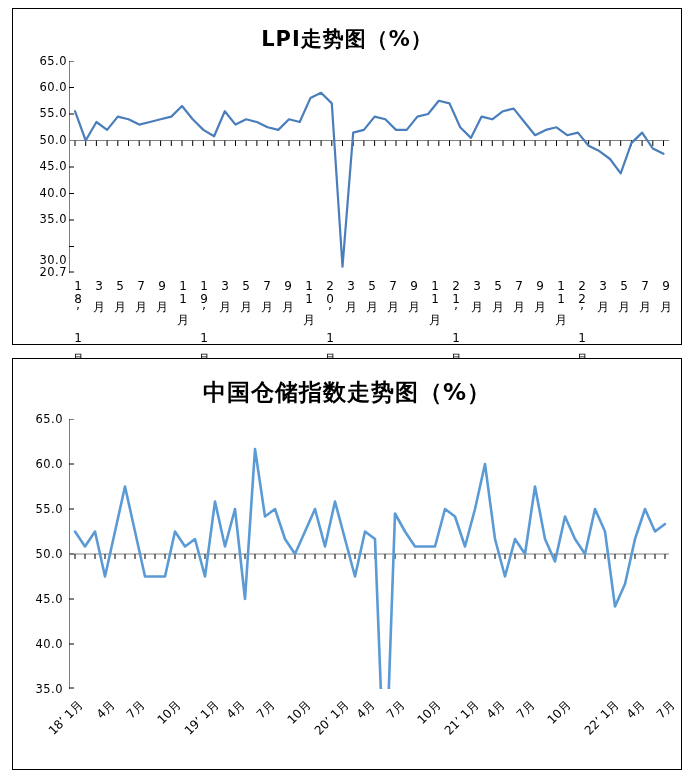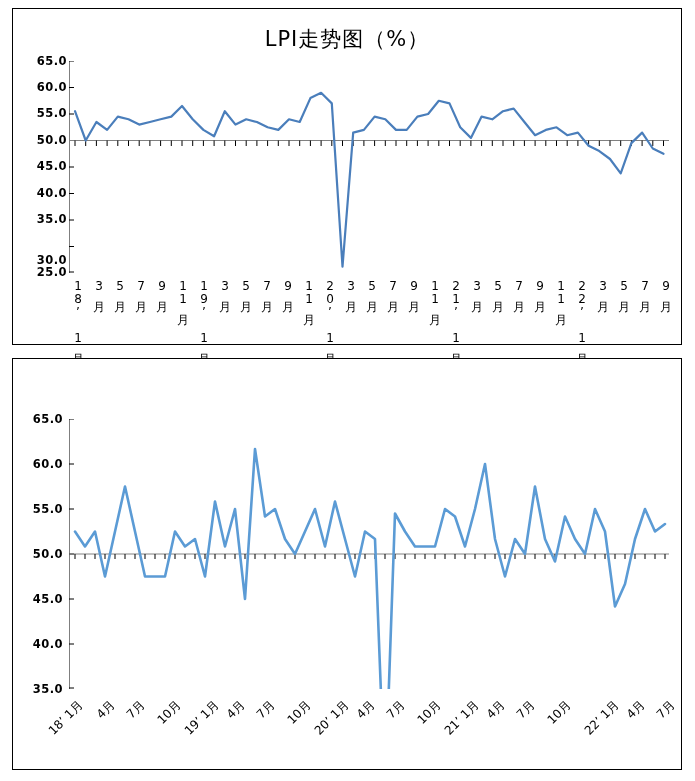--- a/index.html
+++ b/index.html
@@ -35,21 +35,21 @@
     left: 12px;
     top: 358px;
     width: 670px;
     height: 412px;
   }
   .chart-title {
     position: absolute;
     width: 100%;
     text-align: center;
     font-family: "DejaVu Sans", sans-serif;
-    font-weight: normal;
+    font-weight: bold;
     color: #000000;
   }
   #title-lpi {
     top: 16px;
     font-size: 21px;
     letter-spacing: 1px;
   }
   #title-warehouse {
     top: 18px;
     font-size: 23px;
@@ -79,21 +79,20 @@
     text-align: right;
     font-family: "DejaVu Sans", sans-serif;
     font-size: 11.5px;
     color: #000000;
     white-space: nowrap;
     letter-spacing: 0.5px;
   }
   .ylabels {
     position: absolute;
     width: 50px;
-    font-weight: bold;
   }
   #ylabels-lpi {
     left: 4px;
     top: 52px;
     height: 212px;
   }
   #ylabels-warehouse {
     left: 0px;
     top: 60px;
     height: 270px;
@@ -130,21 +129,21 @@
 
     <div class="ylabels" id="ylabels-lpi">
       <div class="ytick" style="top:-7px;">65.0</div>
       <div class="ytick" style="top:19px;">60.0</div>
       <div class="ytick" style="top:45px;">55.0</div>
       <div class="ytick" style="top:72px;">50.0</div>
       <div class="ytick" style="top:98px;">45.0</div>
       <div class="ytick" style="top:125px;">40.0</div>
       <div class="ytick" style="top:151px;">35.0</div>
       <div class="ytick" style="top:192px;">30.0</div>
-      <div class="ytick" style="top:204px;">25.0</div>
+      <div class="ytick" style="top:204px;">20.7</div>
     </div>
 
     <div class="plot" id="plot-lpi">
       <svg width="600" height="212" viewBox="0 0 600 212" xmlns="http://www.w3.org/2000/svg">
 
         <line x1="0" y1="0" x2="0" y2="212" stroke="#000000" stroke-width="1"></line>
 
         <g stroke="#000000" stroke-width="1">
           <line x1="0" y1="0" x2="5" y2="0"></line>
           <line x1="0" y1="26.5" x2="5" y2="26.5"></line>
@@ -248,20 +247,21 @@
       <div class="xlabel xlabel-vert" style="left:483px; top:0px;">11月</div>
       <div class="xlabel xlabel-vert" style="left:504px; top:0px;">22’ 1月</div>
       <div class="xlabel xlabel-vert" style="left:525px; top:0px;">3月</div>
       <div class="xlabel xlabel-vert" style="left:546px; top:0px;">5月</div>
       <div class="xlabel xlabel-vert" style="left:567px; top:0px;">7月</div>
       <div class="xlabel xlabel-vert" style="left:588px; top:0px;">9月</div>
     </div>
   </div>
 
   <div class="chart-panel" id="panel-warehouse">
+    <div class="chart-title" id="title-warehouse">中国仓储指数走势图（%）</div>
 
     <div class="ylabels" id="ylabels-warehouse">
       <div class="ytick" style="top:-7px;">65.0</div>
       <div class="ytick" style="top:38px;">60.0</div>
       <div class="ytick" style="top:83px;">55.0</div>
       <div class="ytick" style="top:128px;">50.0</div>
       <div class="ytick" style="top:173px;">45.0</div>
       <div class="ytick" style="top:218px;">40.0</div>
       <div class="ytick" style="top:263px;">35.0</div>
     </div>

